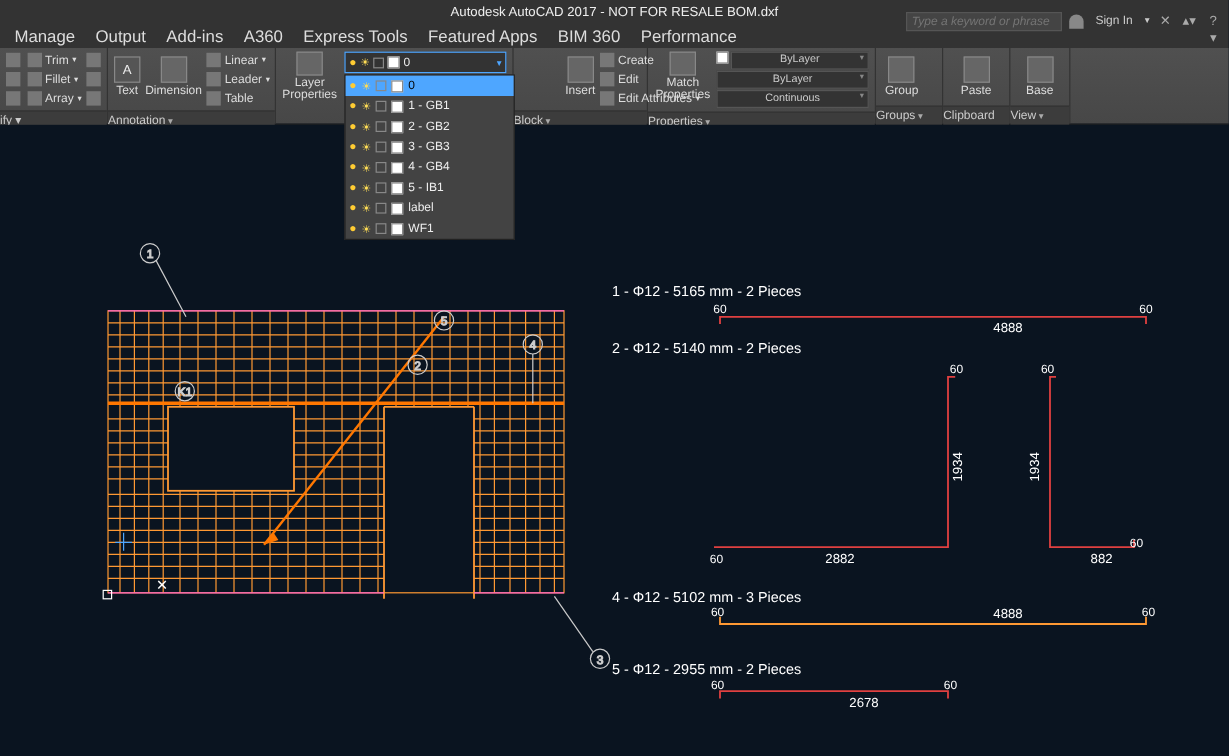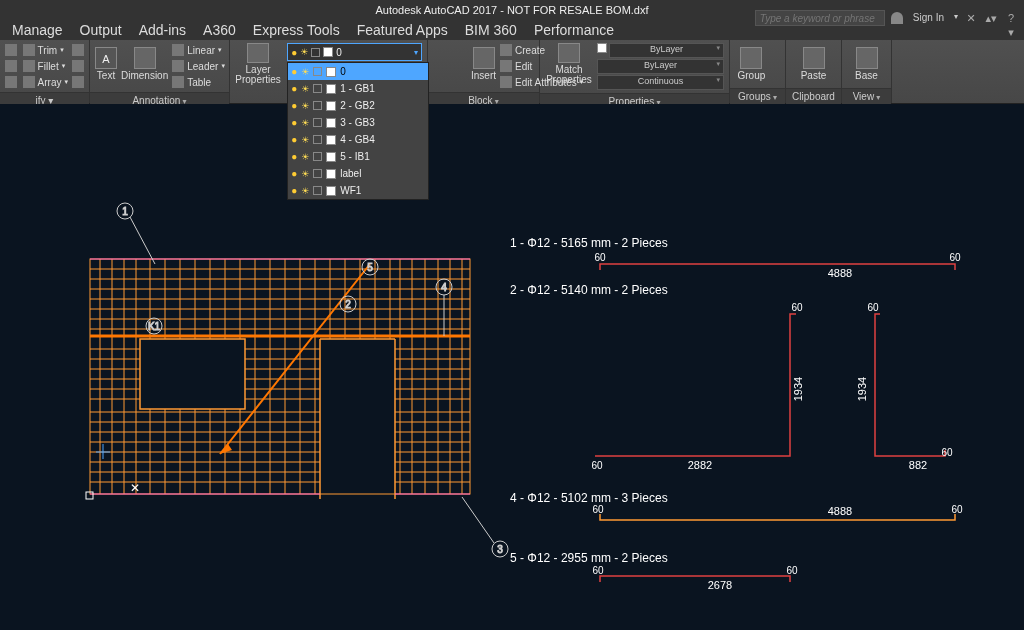--- a/index.html
+++ b/index.html
@@ -9,21 +9,21 @@
 .title-right { margin-left: auto; display: flex; align-items: center; gap: 6px; padding-right: 6px; margin-top: 16px; }
 .search-box { width: 130px; height: 16px; background: #444; border: 1px solid #555; color: #888; font-size: 10px; font-style: italic; padding: 0 4px; }
 .signin { color: #ccc; font-size: 10px; display: flex; gap: 10px; }
 .signin .person { width: 12px; height: 12px; background: #888; border-radius: 50% 50% 0 0; display:inline-block;}
 .title-icon { width: 14px; height: 14px; color: #aaa; text-align:center; line-height:14px; font-size:11px;}
 .menubar { height: 20px; background: #333; display: flex; align-items: center; padding-left: 4px; gap: 1px; }
 .menubar span { color: #ddd; font-size: 14px; padding: 2px 8px; cursor: pointer; }
 .ribbon { height: 64px; background: linear-gradient(#505050,#474747); display: flex; border-bottom: 1px solid #222; }
 .panel { border-right: 1px solid #333; display: flex; flex-direction: column; position: relative; }
 .panel-body { flex: 1; display: flex; padding: 3px 5px; gap: 4px; align-items: flex-start; }
-.panel-label { height: 16px; background: #3c3c3c; color: #ccc; font-size: 10px; text-align: center; line-height: 16px; border-top: 1px solid #333; }
+.panel-label { height: 16px; background: #3c3c3c; color: #ccc; font-size: 10px; text-align: left; line-height: 16px; border-top: 1px solid #333; }
 .panel-label.dd::after { content: " ▾"; font-size: 8px; color: #aaa; }
 .big-btn { display: flex; flex-direction: column; align-items: center; justify-content: center; width: 48px; height: 42px; gap: 2px; cursor: pointer; }
 .big-btn .ic { width: 22px; height: 22px; background: #666; border: 1px solid #888; }
 .big-btn .lb { font-size: 10px; color: #ddd; text-align: center; line-height: 10px; }
 .col { display: flex; flex-direction: column; gap: 2px; }
 .row-item { display: flex; align-items: center; gap: 3px; font-size: 10px; color: #ddd; cursor: pointer; height: 14px; white-space: nowrap; }
 .row-item .mic { width: 12px; height: 12px; background: #777; }
 .layer-dd { width: 140px; height: 18px; background: #333; border: 1px solid #4ea6ff; display: flex; align-items: center; padding: 0 3px; gap: 3px; font-size: 10px; color: #eee; position: relative; }
 .layer-dd .arrow { margin-left: auto; font-size: 8px; color: #4ea6ff; }
 .layer-list { position: absolute; top: 18px; left: -1px; width: 142px; background: #434343; border: 1px solid #222; z-index: 100; }

